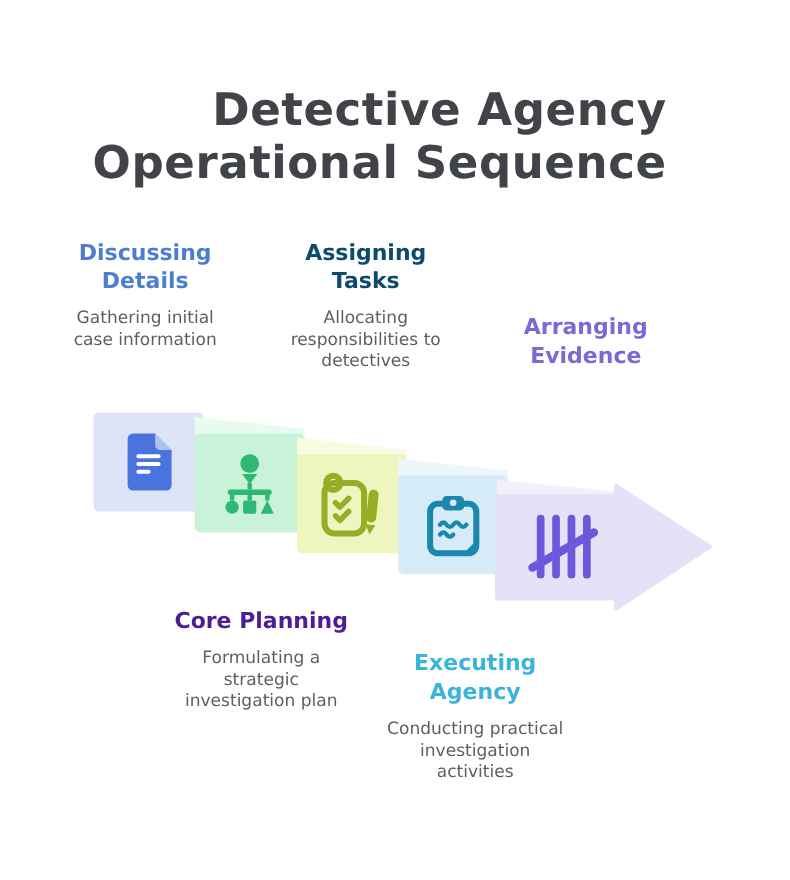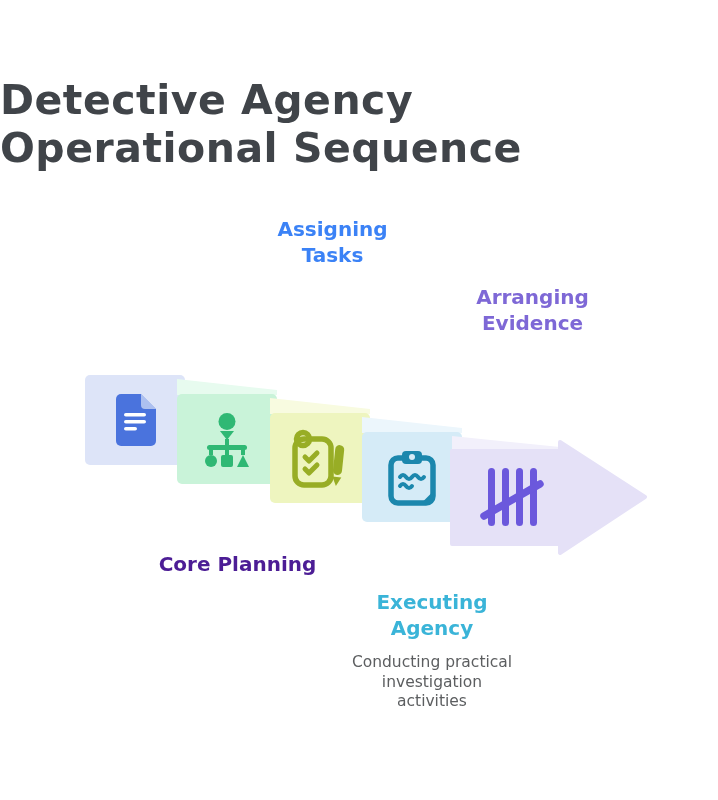--- a/index.html
+++ b/index.html
@@ -9,21 +9,21 @@
     height: 800px;
     background: #ffffff;
     overflow: hidden;
     font-family: "DejaVu Sans", "Liberation Sans", sans-serif;
   }
   .title {
     position: absolute;
     top: 76px;
     left: 0;
     width: 606px;
-    text-align: left;
+    text-align: right;
     font-size: 41px;
     font-weight: bold;
     letter-spacing: 0.5px;
     line-height: 1.18;
     color: #404449;
     white-space: pre-line;
   }
   .stage-label {
     position: absolute;
     text-align: center;
@@ -54,24 +54,33 @@
   }
 </style>
 </head>
 <body>
 
 <div class="canvas">
 
   <div class="title">Detective Agency
 Operational Sequence</div>
 
+  <div class="stage-label label-discussing">
+    <div class="stage-heading" style="color: rgb(75, 126, 207);">Discussing
+Details</div>
+    <div class="stage-desc">Gathering initial
+case information</div>
+  </div>
 
   <div class="stage-label label-assigning">
-    <div class="stage-heading" style="color: #3b82f6;">Assigning
+    <div class="stage-heading" style="color: #0c4a6e;">Assigning
 Tasks</div>
+    <div class="stage-desc">Allocating
+responsibilities to
+detectives</div>
   </div>
 
   <div class="stage-label label-arranging">
     <div class="stage-heading" style="color: rgb(126, 104, 214);">Arranging
 Evidence</div>
   </div>
 
   <svg class="flow-svg" width="590" height="200" viewBox="0 0 590 200" role="img">
 
     <rect x="15" y="10" width="100" height="90" rx="5" fill="currentColor" style="color: rgb(221, 228, 248);"></rect>
@@ -133,20 +142,23 @@
       <rect x="4" y="2" width="7" height="58" rx="3.5"></rect>
       <rect x="18" y="2" width="7" height="58" rx="3.5"></rect>
       <rect x="32" y="2" width="7" height="58" rx="3.5"></rect>
       <rect x="46" y="2" width="7" height="58" rx="3.5"></rect>
       <line x1="0" y1="50" x2="56" y2="18" stroke="currentColor" stroke-width="7.5" stroke-linecap="round"></line>
     </g>
   </svg>
 
   <div class="stage-label label-core">
     <div class="stage-heading" style="color: #4c1d95;">Core Planning</div>
+    <div class="stage-desc">Formulating a
+strategic
+investigation plan</div>
   </div>
 
   <div class="stage-label label-executing">
     <div class="stage-heading" style="color: rgb(58, 180, 216);">Executing
 Agency</div>
     <div class="stage-desc">Conducting practical
 investigation
 activities</div>
   </div>
 

